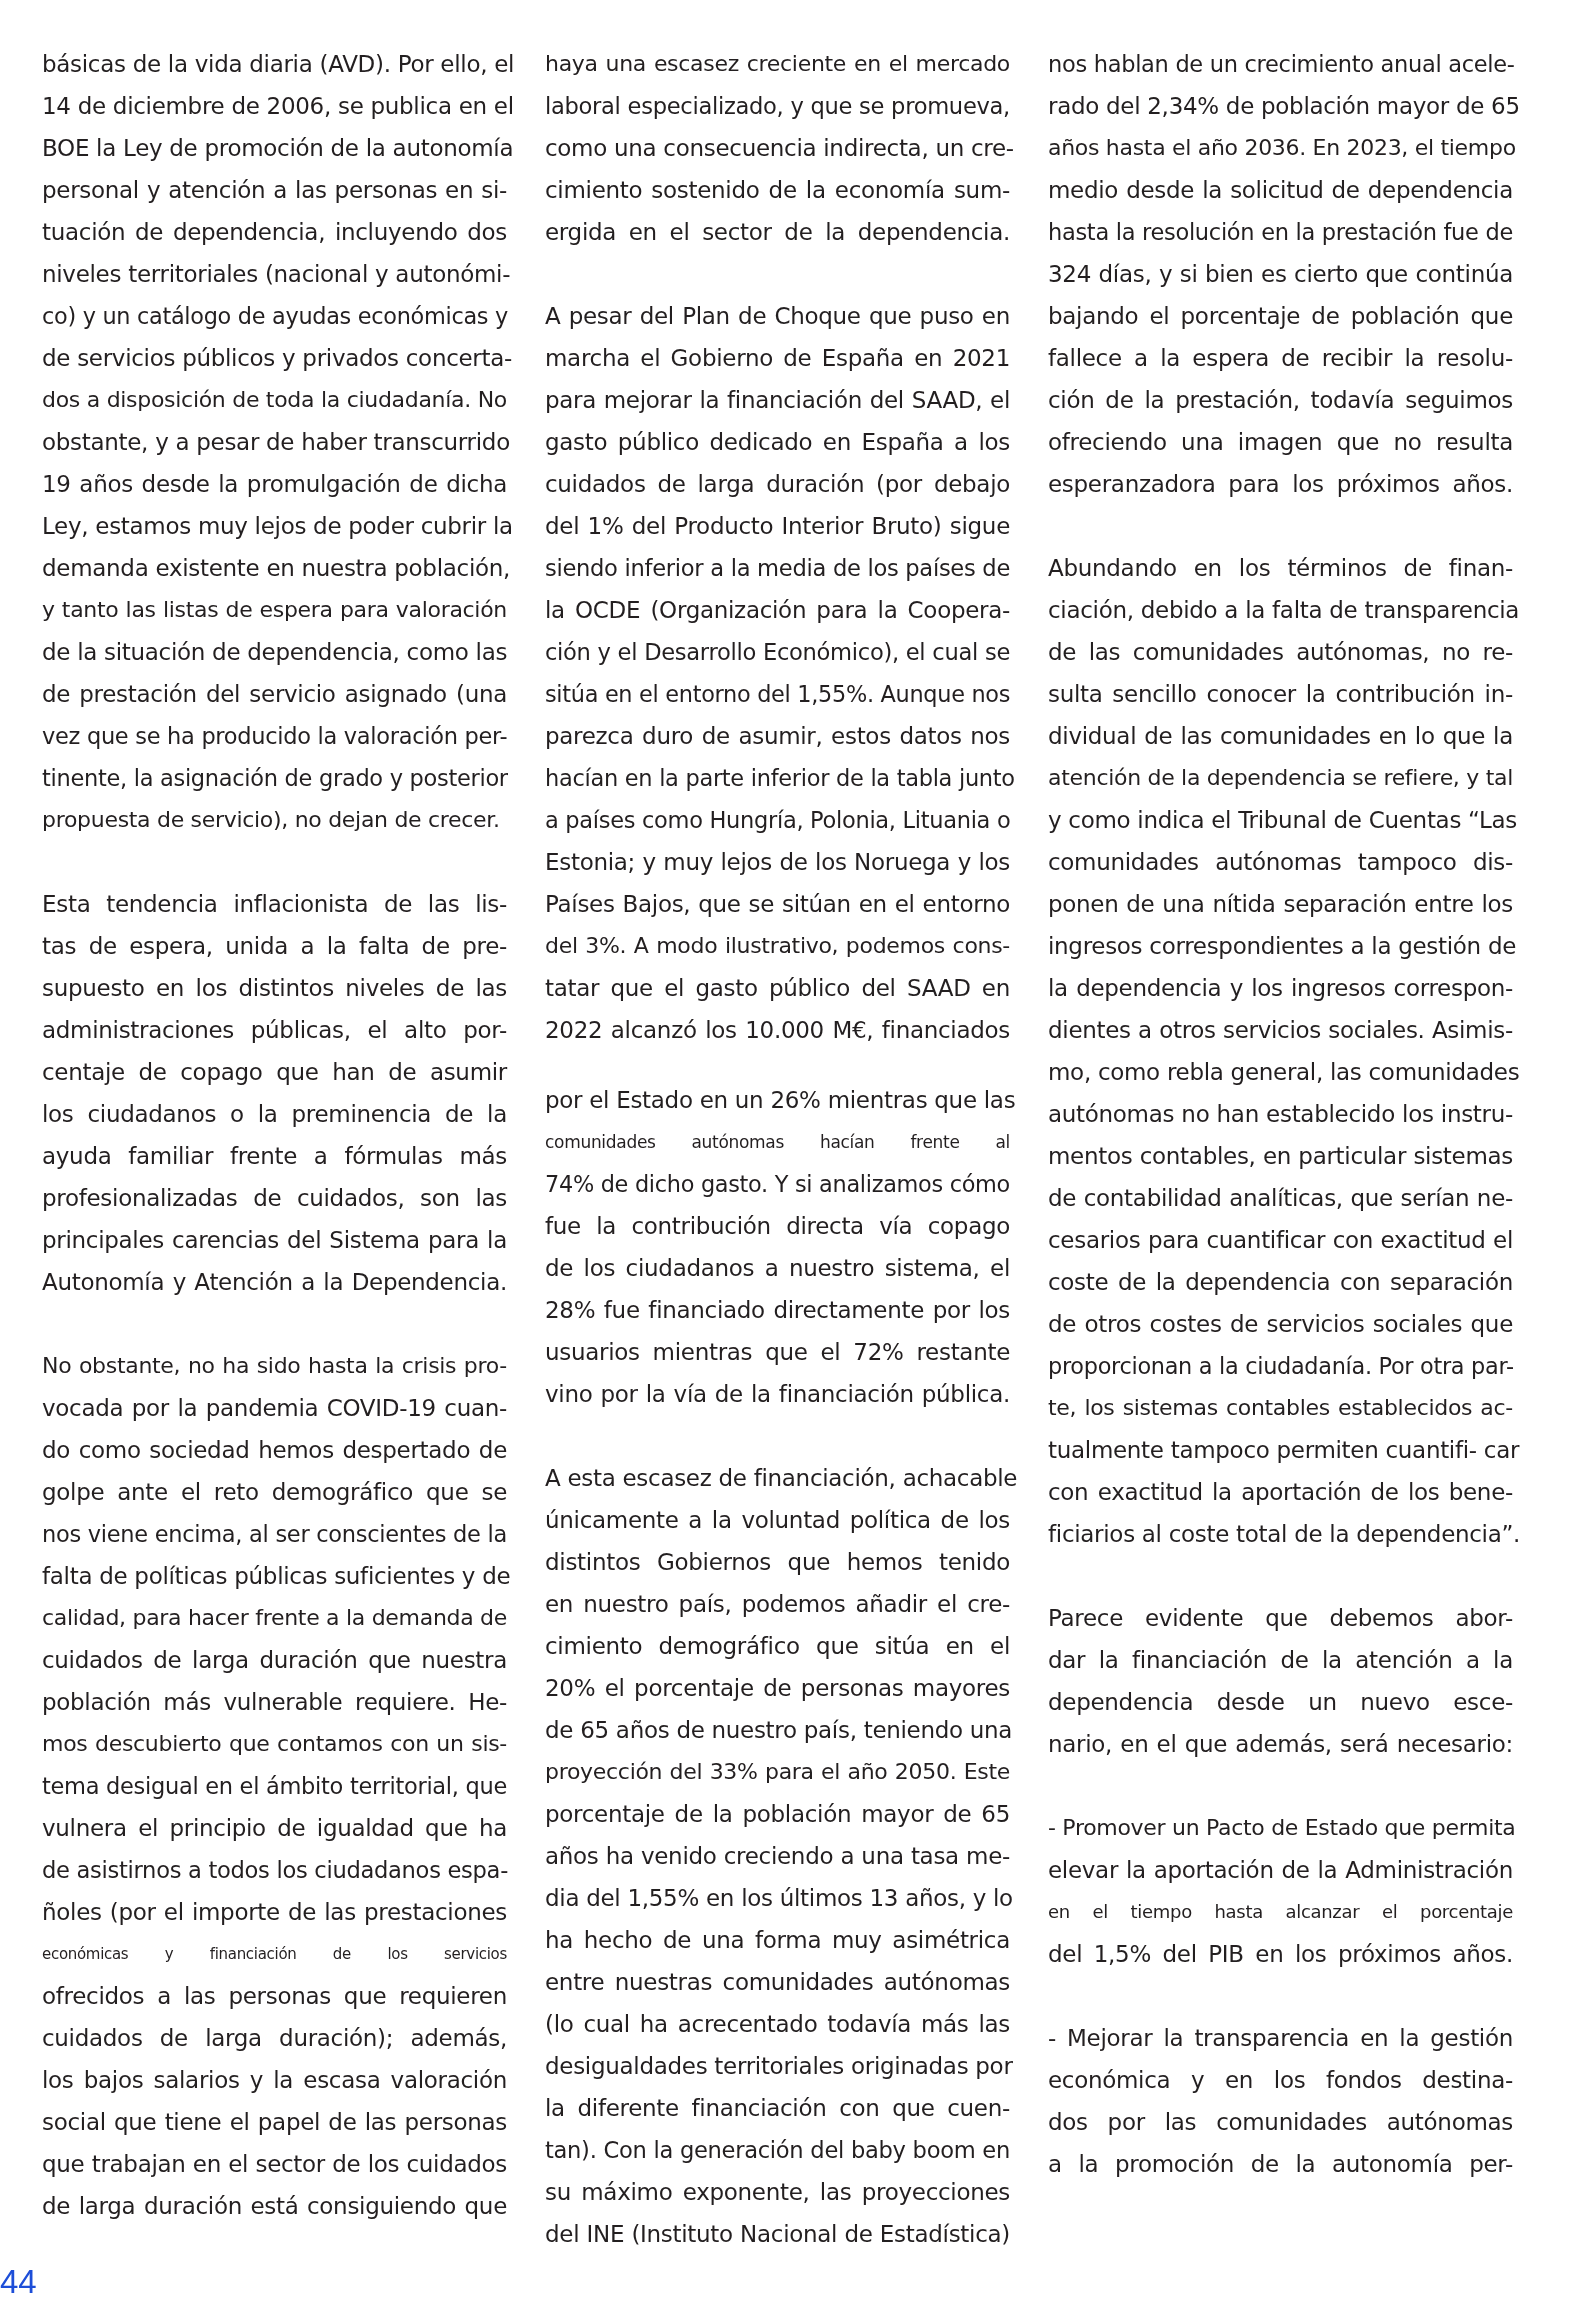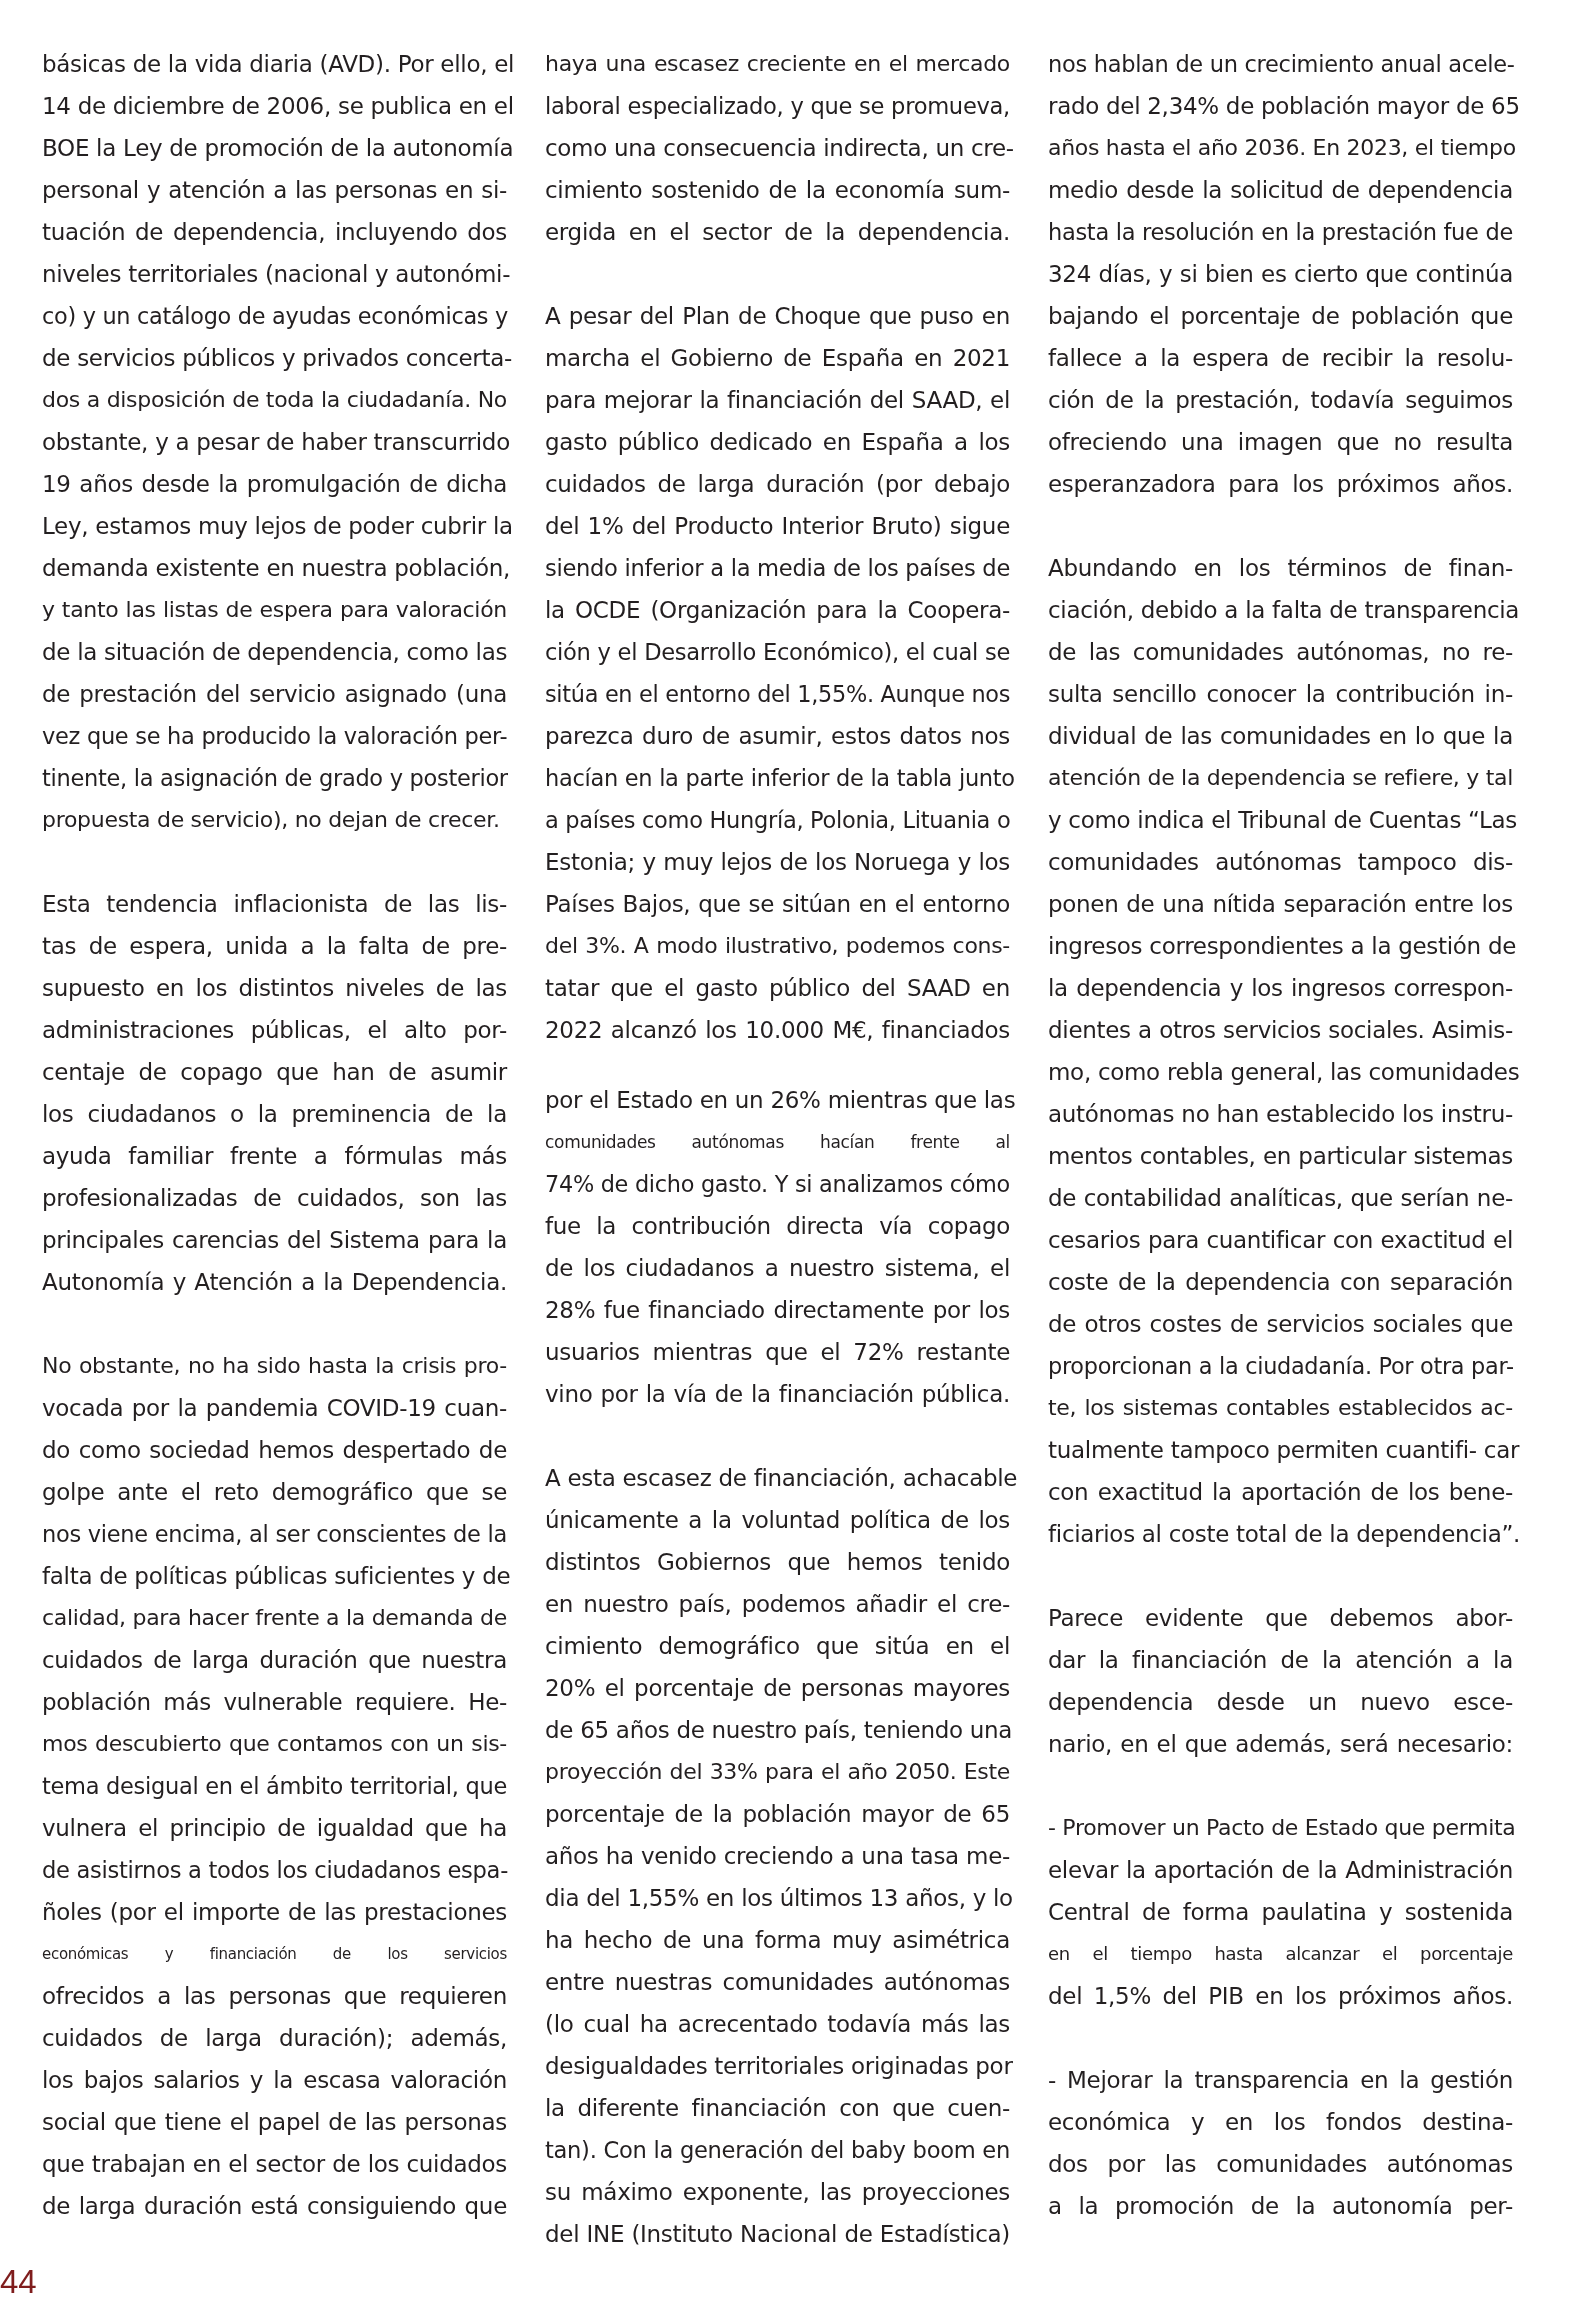--- a/index.html
+++ b/index.html
@@ -9,21 +9,21 @@
     #col-1 { left: 42px; width: 465px; }
     #col-2 { left: 545px; width: 465px; }
     #col-3 { left: 1048px; width: 465px; }
     .line { display: block; height: 42px; line-height: 42px; font-size: 23px;
             white-space: nowrap; text-align: justify; text-align-last: justify;
             letter-spacing: -0.3px; overflow: visible; }
     .line.last { text-align-last: left; }
     .line.last.just { text-align-last: justify; }
     .gap { display: block; height: 42px; }
     .page-number { position: absolute; left: 0; top: 2264px; font-size: 33px; line-height: 36px;
-                   font-family: "Liberation Sans", sans-serif; color: #7f1d1d; }
+                   font-family: "Liberation Sans", sans-serif; color: #1d4ed8; }
   </style>
 </head>
 <body>
 
 <div>
   <div class="column" id="col-1">
       <div class="paragraph">
         <span class="line" style="font-size: 23px;">básicas de la vida diaria (AVD). Por ello, el</span>
         <span class="line" style="font-size: 23px;">14 de diciembre de 2006, se publica en el</span>
         <span class="line" style="font-size: 23px;">BOE la Ley de promoción de la autonomía</span>
@@ -187,21 +187,20 @@
       <div class="paragraph">
         <span class="line">Parece evidente que debemos abor-</span>
         <span class="line">dar la financiación de la atención a la</span>
         <span class="line">dependencia desde un nuevo esce-</span>
         <span class="line last just">nario, en el que además, será necesario:</span>
       </div>
       <div class="gap"></div>
       <div class="paragraph">
         <span class="line" style="font-size: 22px;">- Promover un Pacto de Estado que permita</span>
         <span class="line">elevar la aportación de la Administración</span>
-        <span class="line">Central de forma paulatina y sostenida</span>
         <span class="line" style="font-size: 18px;">en el tiempo hasta alcanzar el porcentaje</span>
         <span class="line last just">del 1,5% del PIB en los próximos años.</span>
       </div>
       <div class="gap"></div>
       <div class="paragraph">
         <span class="line">- Mejorar la transparencia en la gestión</span>
         <span class="line">económica y en los fondos destina-</span>
         <span class="line">dos por las comunidades autónomas</span>
         <span class="line last just">a la promoción de la autonomía per-</span>
       </div>

